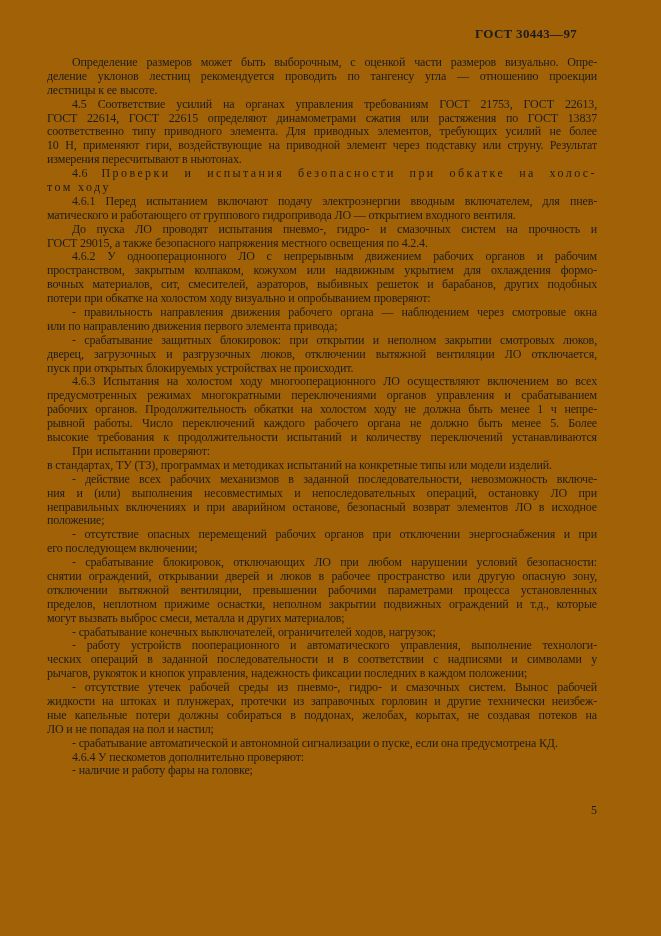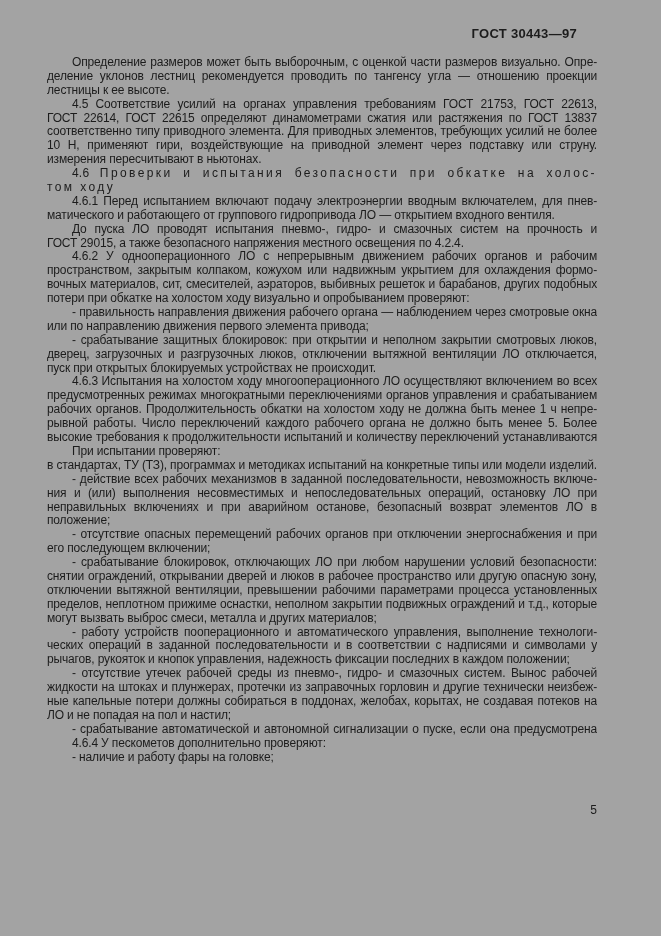--- a/index.html
+++ b/index.html
@@ -4,22 +4,22 @@
 <style>
   html, body {
     margin: 0;
     padding: 0;
     background: #ffffff;
   }
   .page {
     position: relative;
     width: 661px;
     height: 936px;
-    background: #a3a3a3;
-    font-family: Liberation Sans, sans-serif;
+    background: #a16207;
+    font-family: Liberation Serif, serif;
     color: #1c1c1c;
     overflow: hidden;
   }
   .doc-header {
     position: absolute;
     top: 26px;
     left: 47px;
     width: 550px;
     box-sizing: border-box;
     padding-right: 20px;
@@ -105,20 +105,21 @@
       <div class="line">ния и (или) выполнения несовместимых и непоследовательных операций, остановку ЛО при</div>
       <div class="line">неправильных включениях и при аварийном останове, безопасный возврат элементов ЛО в исходное</div>
       <div class="line last">положение;</div>
       <div class="line indent">- отсутствие опасных перемещений рабочих органов при отключении энергоснабжения и при</div>
       <div class="line last">его последующем включении;</div>
       <div class="line indent">- срабатывание блокировок, отключающих ЛО при любом нарушении условий безопасности:</div>
       <div class="line">снятии ограждений, открывании дверей и люков в рабочее пространство или другую опасную зону,</div>
       <div class="line">отключении вытяжной вентиляции, превышении рабочими параметрами процесса установленных</div>
       <div class="line">пределов, неплотном прижиме оснастки, неполном закрытии подвижных ограждений и т.д., которые</div>
       <div class="line last">могут вызвать выброс смеси, металла и других материалов;</div>
+      <div class="line indent last">- срабатывание конечных выключателей, ограничителей ходов, нагрузок;</div>
       <div class="line indent">- работу устройств пооперационного и автоматического управления, выполнение технологи-</div>
       <div class="line">ческих операций в заданной последовательности и в соответствии с надписями и символами у</div>
       <div class="line last">рычагов, рукояток и кнопок управления, надежность фиксации последних в каждом положении;</div>
       <div class="line indent">- отсутствие утечек рабочей среды из пневмо-, гидро- и смазочных систем. Вынос рабочей</div>
       <div class="line">жидкости на штоках и плунжерах, протечки из заправочных горловин и другие технически неизбеж-</div>
       <div class="line">ные капельные потери должны собираться в поддонах, желобах, корытах, не создавая потеков на</div>
       <div class="line last">ЛО и не попадая на пол и настил;</div>
       <div class="line indent last">- срабатывание автоматической и автономной сигнализации о пуске, если она предусмотрена КД.</div>
       <div class="line indent last">4.6.4 У пескометов дополнительно проверяют:</div>
       <div class="line indent last">- наличие и работу фары на головке;</div>

